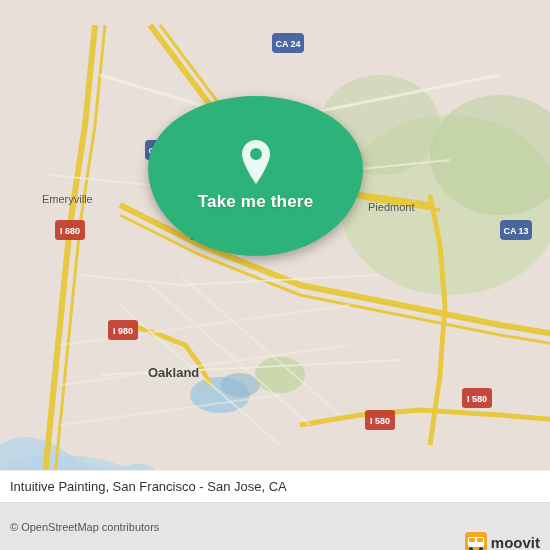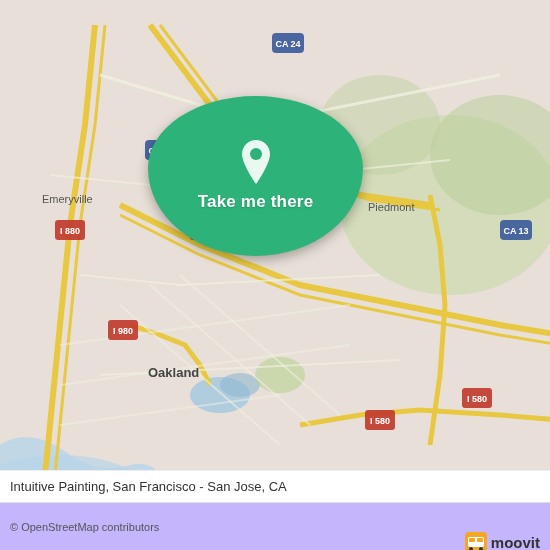--- a/index.html
+++ b/index.html
@@ -66,21 +66,21 @@
       text-shadow: 0 1px 2px rgba(0,0,0,0.2);
     }
 
     
     #bottom-bar {
       position: absolute;
       bottom: 0;
       left: 0;
       width: 100%;
       height: 48px;
-      background: #c4b5fd;
+      background: #e5e5e5;
       border-top: 1px solid #ddd;
       display: flex;
       align-items: center;
       justify-content: space-between;
       padding: 0 10px;
     }
 
     #attribution {
       font-size: 11px;
       color: #555;

